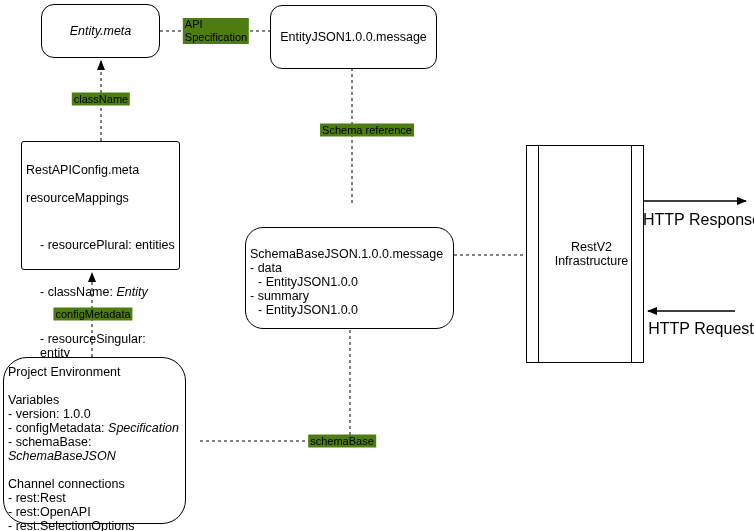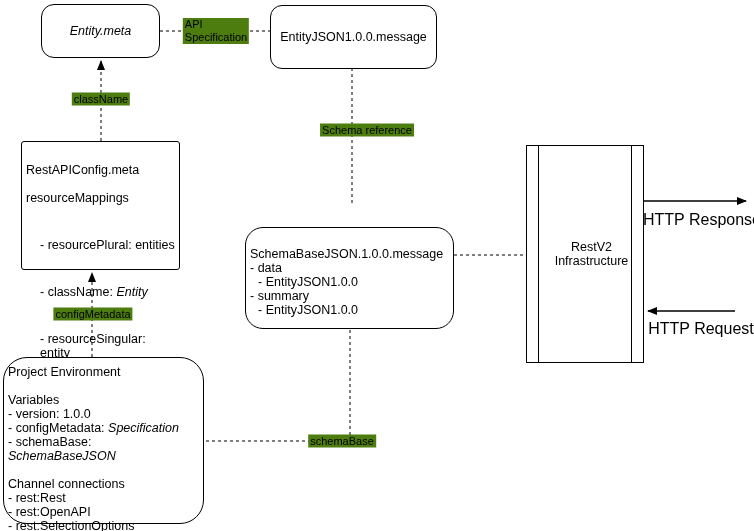--- a/index.html
+++ b/index.html
@@ -48,21 +48,21 @@
 
   
   #entity-meta   { left: 41px;  top: 4px;   width: 119px; height: 54px;  border-radius: 13px; }
   
   #entity-json   { left: 270px; top: 5px;   width: 167px; height: 64px;  border-radius: 12px; }
   
   #rest-api-config { left: 21px; top: 141px; width: 159px; height: 129px; border-radius: 3px; padding-top: 21px; }
   
   #schema-base   { left: 245px; top: 203px; width: 209px; height: 102px; border-radius: 18px; padding-top: 19px; margin-top: 24px; }
   
-  #project-env   { left: 3px;   top: 357px; width: 201px; height: 167px; border-radius: 24px; padding-top: 7px; }
+  #project-env   { left: 3px;   top: 357px; width: 183px; height: 167px; border-radius: 24px; padding-top: 7px; }
   
   #restv2        { left: 526px; top: 145px; width: 118px; height: 218px; border-radius: 0; padding-left: 13px; }
   #restv2 .bar {
     position: absolute;
     top: 0;
     width: 0;
     height: 100%;
     border-left: 1px solid #000000;
   }
   #restv2 .bar.left  { left: 11px; }

